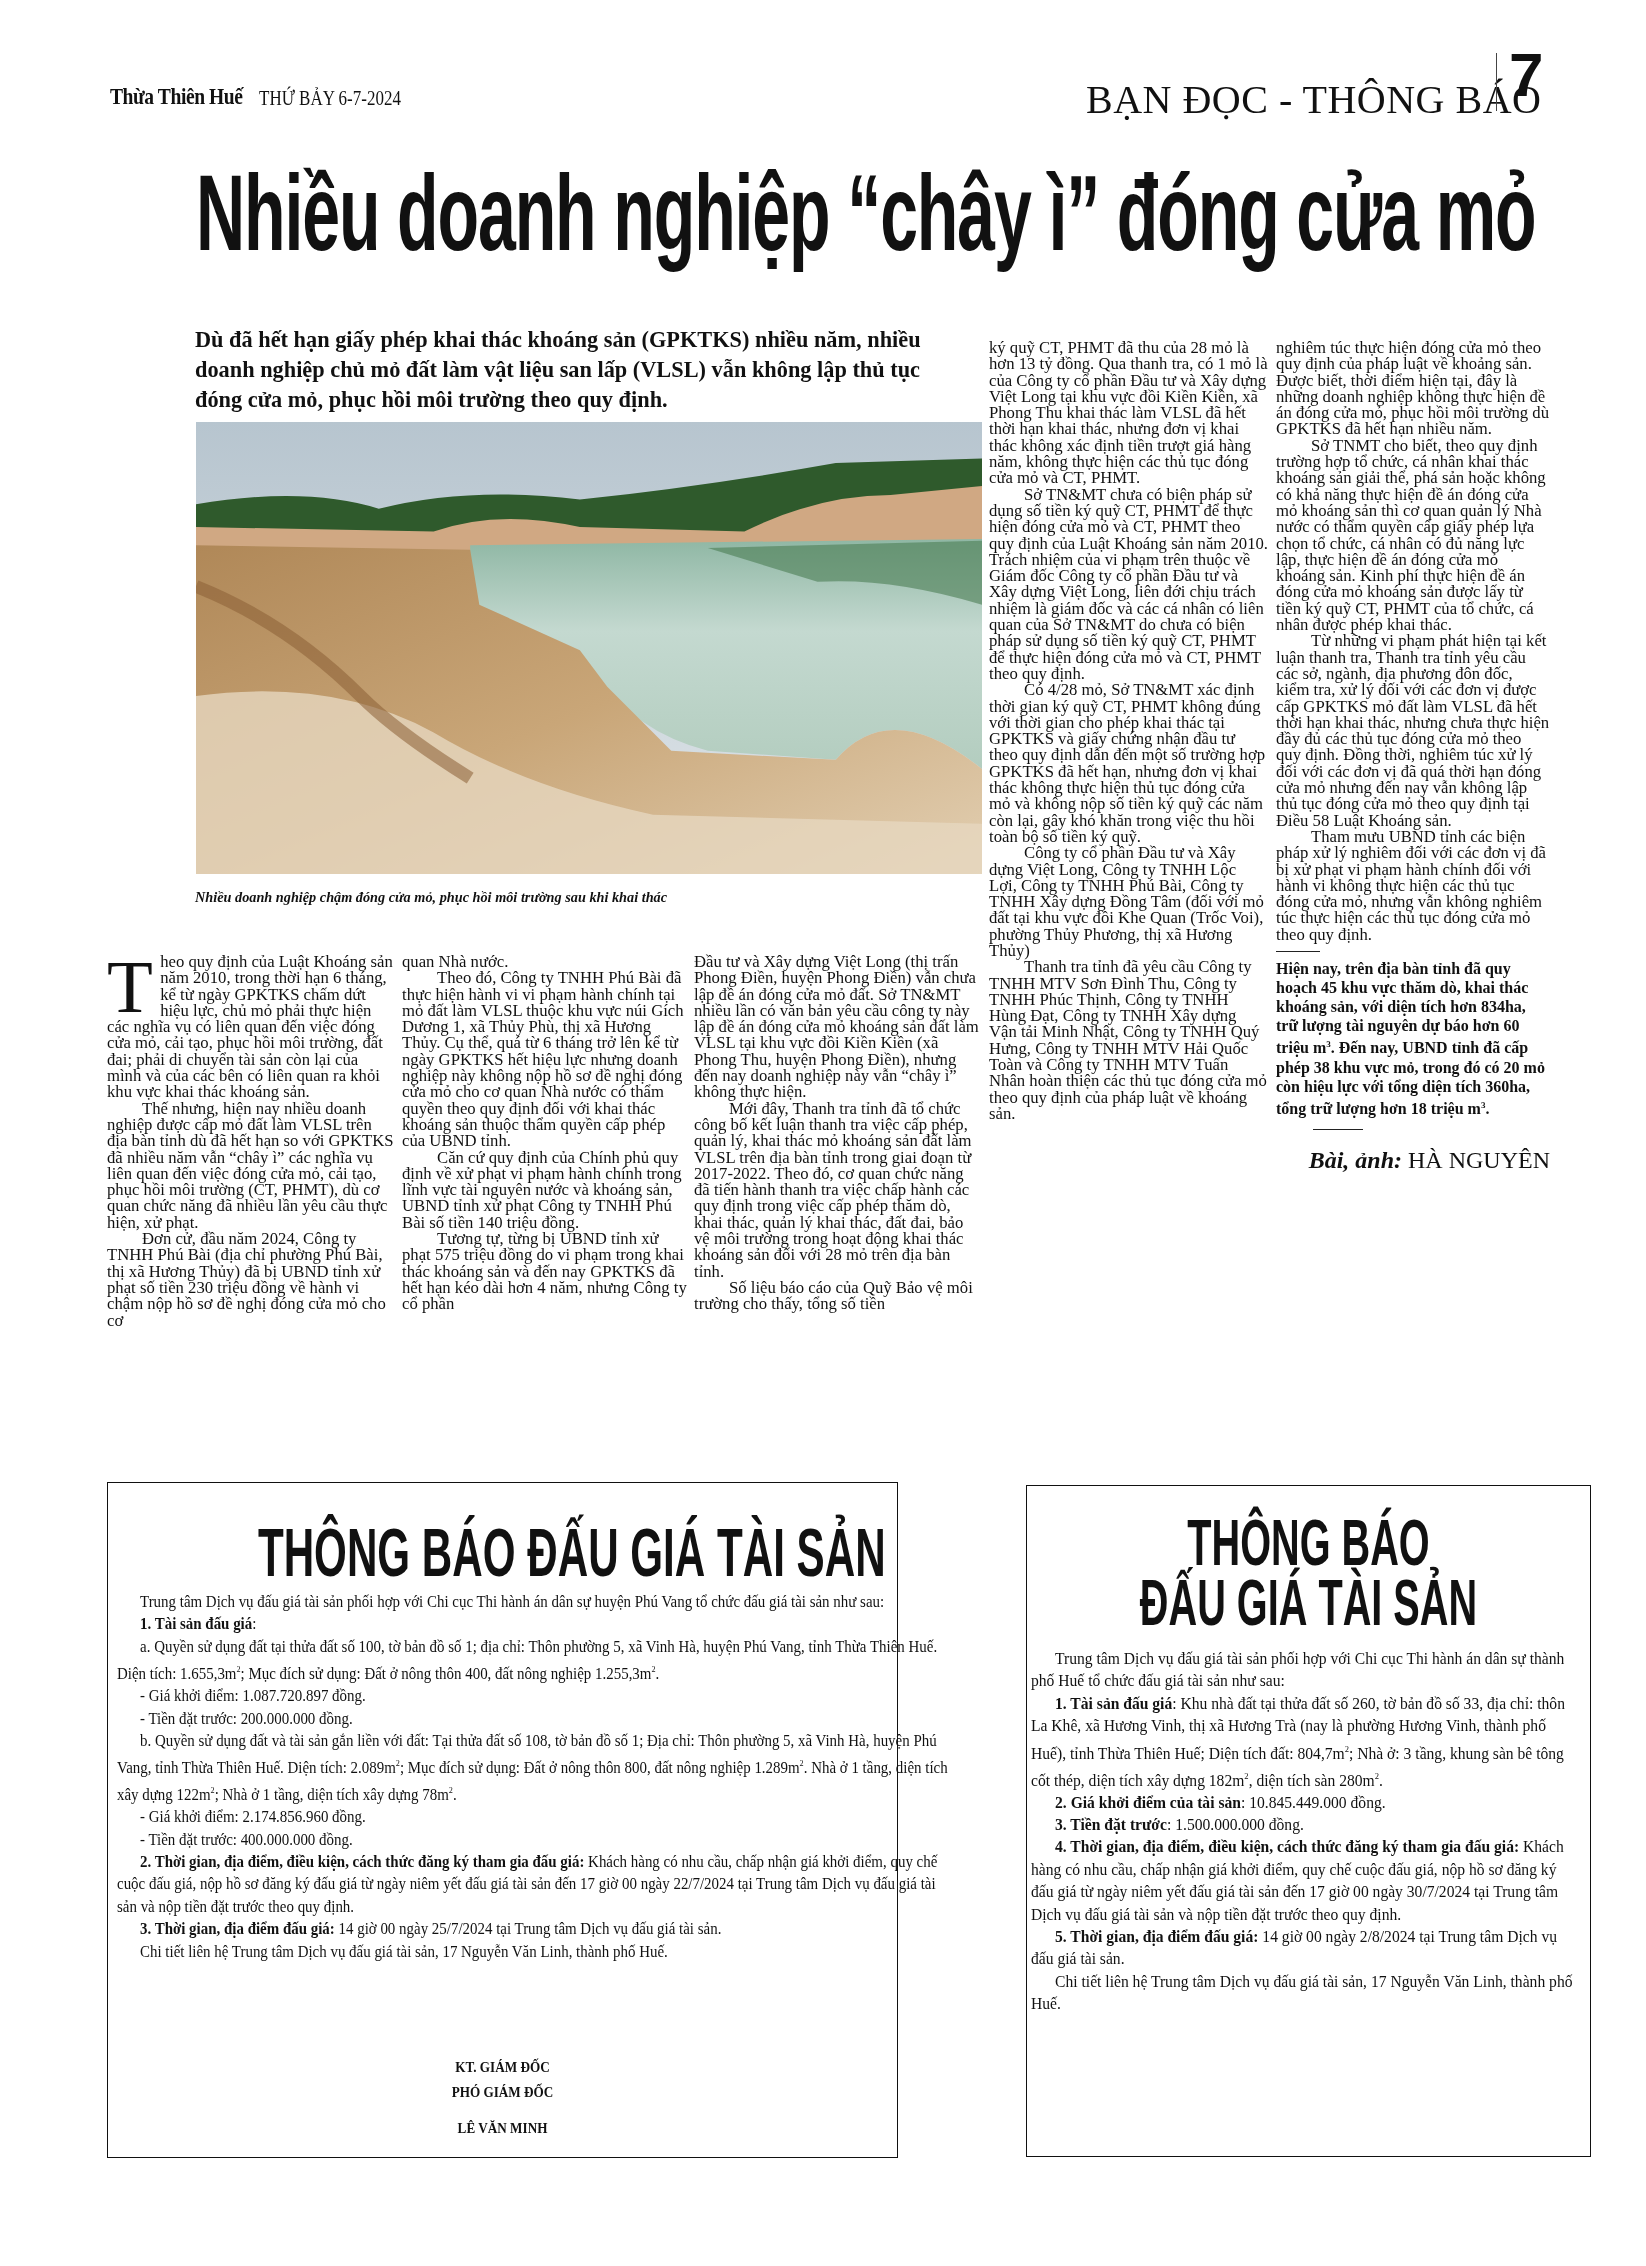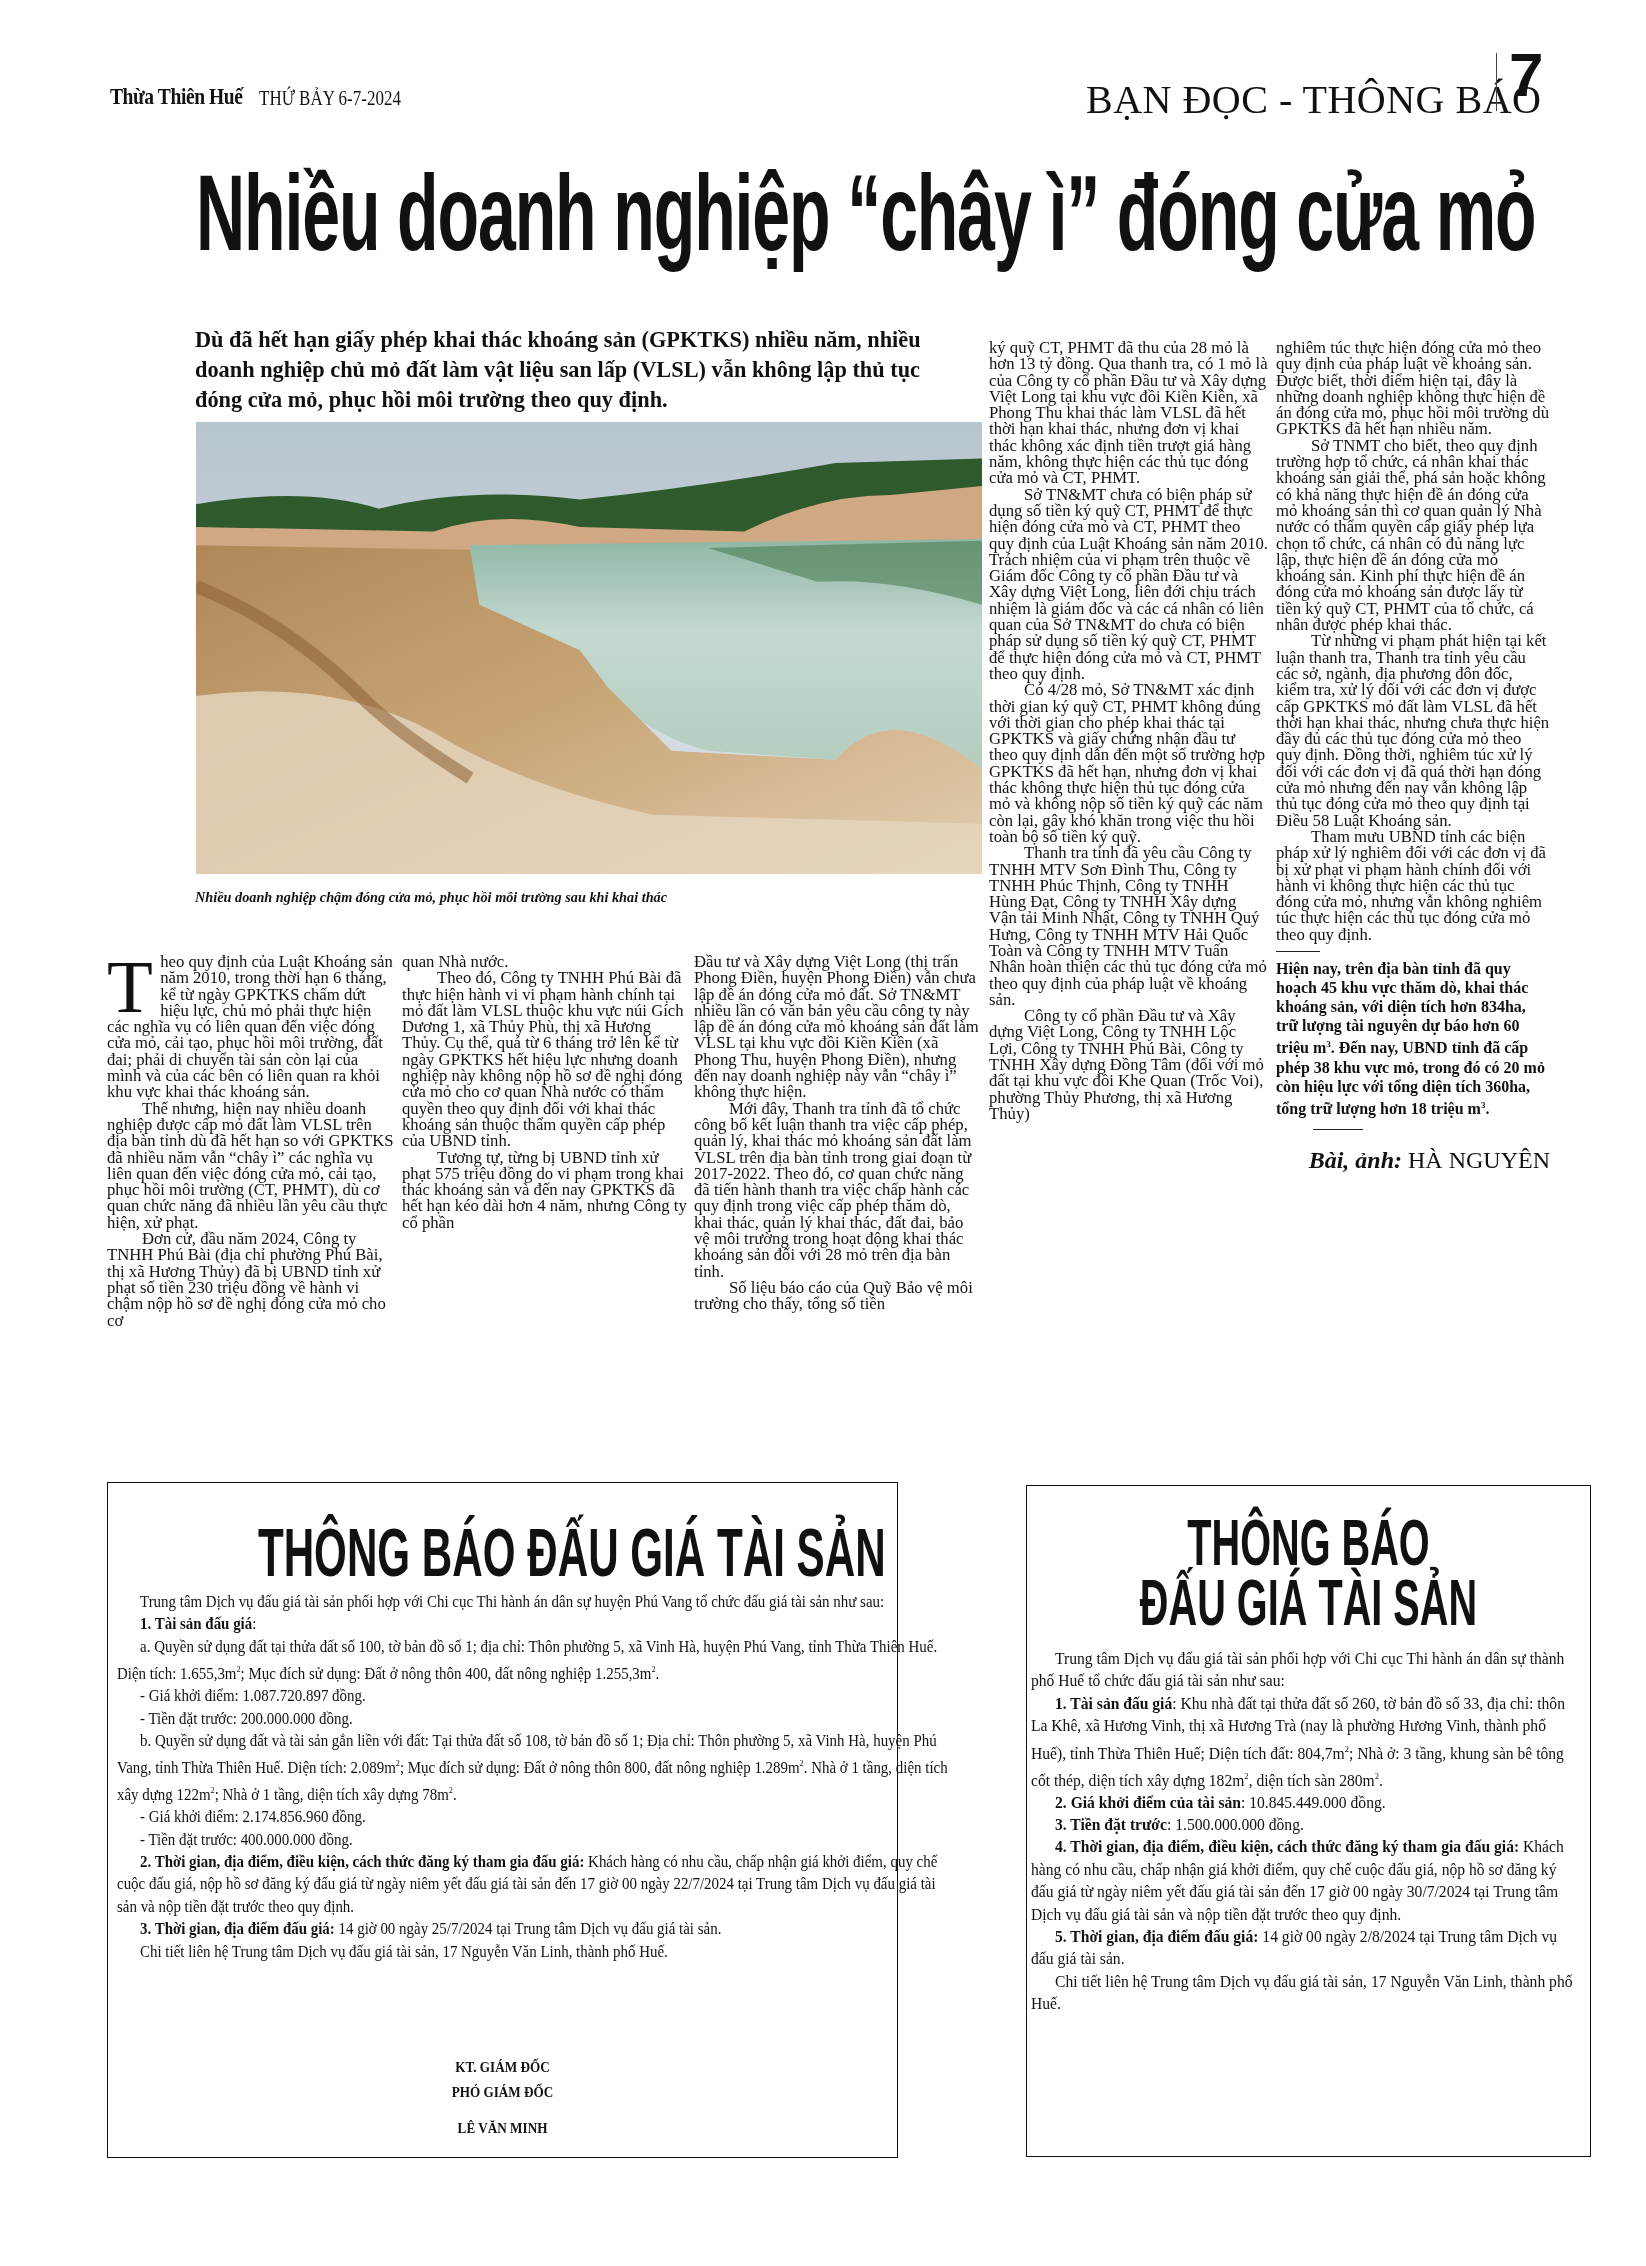--- a/index.html
+++ b/index.html
@@ -101,35 +101,36 @@
 
 <div class="abs col c1">
   <p class="noind"><span class="dropcap">T</span><span>heo quy định của Luật Khoáng sản năm 2010, trong thời hạn 6 tháng, kể từ ngày GPKTKS chấm dứt hiệu lực, chủ mỏ phải thực hiện các nghĩa vụ có liên quan đến việc đóng cửa mỏ, cải tạo, phục hồi môi trường, đất đai; phải di chuyển tài sản còn lại của mình và của các bên có liên quan ra khỏi khu vực khai thác khoáng sản.</span></p>
   <p>Thế nhưng, hiện nay nhiều doanh nghiệp được cấp mỏ đất làm VLSL trên địa bàn tỉnh dù đã hết hạn so với GPKTKS đã nhiều năm vẫn “chây ì” các nghĩa vụ liên quan đến việc đóng cửa mỏ, cải tạo, phục hồi môi trường (CT, PHMT), dù cơ quan chức năng đã nhiều lần yêu cầu thực hiện, xử phạt.</p>
   <p>Đơn cử, đầu năm 2024, Công ty TNHH Phú Bài (địa chỉ phường Phú Bài, thị xã Hương Thủy) đã bị UBND tỉnh xử phạt số tiền 230 triệu đồng về hành vi chậm nộp hồ sơ đề nghị đóng cửa mỏ cho cơ</p>
 </div>
 
 <div class="abs col c2">
   <p class="noind">quan Nhà nước.</p>
   <p>Theo đó, Công ty TNHH Phú Bài đã thực hiện hành vi vi phạm hành chính tại mỏ đất làm VLSL thuộc khu vực núi Gích Dương 1, xã Thủy Phù, thị xã Hương Thủy. Cụ thể, quá từ 6 tháng trở lên kể từ ngày GPKTKS hết hiệu lực nhưng doanh nghiệp này không nộp hồ sơ đề nghị đóng cửa mỏ cho cơ quan Nhà nước có thẩm quyền theo quy định đối với khai thác khoáng sản thuộc thẩm quyền cấp phép của UBND tỉnh.</p>
+  <p>Căn cứ quy định của Chính phủ quy định về xử phạt vi phạm hành chính trong lĩnh vực tài nguyên nước và khoáng sản, UBND tỉnh xử phạt Công ty TNHH Phú Bài số tiền 140 triệu đồng.</p>
   <p>Tương tự, từng bị UBND tỉnh xử phạt 575 triệu đồng do vi phạm trong khai thác khoáng sản và đến nay GPKTKS đã hết hạn kéo dài hơn 4 năm, nhưng Công ty cổ phần</p>
 </div>
 
 <div class="abs col c3">
   <p class="noind">Đầu tư và Xây dựng Việt Long (thị trấn Phong Điền, huyện Phong Điền) vẫn chưa lập đề án đóng cửa mỏ đất. Sở TN&amp;MT nhiều lần có văn bản yêu cầu công ty này lập đề án đóng cửa mỏ khoáng sản đất làm VLSL tại khu vực đồi Kiền Kiền (xã Phong Thu, huyện Phong Điền), nhưng đến nay doanh nghiệp này vẫn “chây ì” không thực hiện.</p>
   <p>Mới đây, Thanh tra tỉnh đã tổ chức công bố kết luận thanh tra việc cấp phép, quản lý, khai thác mỏ khoáng sản đất làm VLSL trên địa bàn tỉnh trong giai đoạn từ 2017-2022. Theo đó, cơ quan chức năng đã tiến hành thanh tra việc chấp hành các quy định trong việc cấp phép thăm dò, khai thác, quản lý khai thác, đất đai, bảo vệ môi trường trong hoạt động khai thác khoáng sản đối với 28 mỏ trên địa bàn tỉnh.</p>
   <p>Số liệu báo cáo của Quỹ Bảo vệ môi trường cho thấy, tổng số tiền</p>
 </div>
 
 <div class="abs col c4">
   <p class="noind">ký quỹ CT, PHMT đã thu của 28 mỏ là hơn 13 tỷ đồng. Qua thanh tra, có 1 mỏ là của Công ty cổ phần Đầu tư và Xây dựng Việt Long tại khu vực đồi Kiền Kiền, xã Phong Thu khai thác làm VLSL đã hết thời hạn khai thác, nhưng đơn vị khai thác không xác định tiền trượt giá hàng năm, không thực hiện các thủ tục đóng cửa mỏ và CT, PHMT.</p>
   <p>Sở TN&amp;MT chưa có biện pháp sử dụng số tiền ký quỹ CT, PHMT để thực hiện đóng cửa mỏ và CT, PHMT theo quy định của Luật Khoáng sản năm 2010. Trách nhiệm của vi phạm trên thuộc về Giám đốc Công ty cổ phần Đầu tư và Xây dựng Việt Long, liên đới chịu trách nhiệm là giám đốc và các cá nhân có liên quan của Sở TN&amp;MT do chưa có biện pháp sử dụng số tiền ký quỹ CT, PHMT để thực hiện đóng cửa mỏ và CT, PHMT theo quy định.</p>
   <p>Có 4/28 mỏ, Sở TN&amp;MT xác định thời gian ký quỹ CT, PHMT không đúng với thời gian cho phép khai thác tại GPKTKS và giấy chứng nhận đầu tư theo quy định dẫn đến một số trường hợp GPKTKS đã hết hạn, nhưng đơn vị khai thác không thực hiện thủ tục đóng cửa mỏ và không nộp số tiền ký quỹ các năm còn lại, gây khó khăn trong việc thu hồi toàn bộ số tiền ký quỹ.</p>
+  <p>Công ty cổ phần Đầu tư và Xây dựng Việt Long, Công ty TNHH Lộc Lợi, Công ty TNHH Phú Bài, Công ty TNHH Xây dựng Đồng Tâm (đối với mỏ đất tại khu vực đồi Khe Quan (Trốc Voi), phường Thủy Phương, thị xã Hương Thủy)</p>
   <p>Thanh tra tỉnh đã yêu cầu Công ty TNHH MTV Sơn Đình Thu, Công ty TNHH Phúc Thịnh, Công ty TNHH Hùng Đạt, Công ty TNHH Xây dựng Vận tải Minh Nhật, Công ty TNHH Quý Hưng, Công ty TNHH MTV Hải Quốc Toàn và Công ty TNHH MTV Tuấn Nhân hoàn thiện các thủ tục đóng cửa mỏ theo quy định của pháp luật về khoáng sản.</p>
-  <p>Công ty cổ phần Đầu tư và Xây dựng Việt Long, Công ty TNHH Lộc Lợi, Công ty TNHH Phú Bài, Công ty TNHH Xây dựng Đồng Tâm (đối với mỏ đất tại khu vực đồi Khe Quan (Trốc Voi), phường Thủy Phương, thị xã Hương Thủy)</p>
 </div>
 
 <div class="abs col c5">
   <p class="noind">nghiêm túc thực hiện đóng cửa mỏ theo quy định của pháp luật về khoảng sản. Được biết, thời điểm hiện tại, đây là những doanh nghiệp không thực hiện đề án đóng cửa mỏ, phục hồi môi trường dù GPKTKS đã hết hạn nhiều năm.</p>
   <p>Sở TNMT cho biết, theo quy định trường hợp tổ chức, cá nhân khai thác khoáng sản giải thể, phá sản hoặc không có khả năng thực hiện đề án đóng cửa mỏ khoáng sản thì cơ quan quản lý Nhà nước có thẩm quyền cấp giấy phép lựa chọn tổ chức, cá nhân có đủ năng lực lập, thực hiện đề án đóng cửa mỏ khoáng sản. Kinh phí thực hiện đề án đóng cửa mỏ khoáng sản được lấy từ tiền ký quỹ CT, PHMT của tổ chức, cá nhân được phép khai thác.</p>
   <p>Từ những vi phạm phát hiện tại kết luận thanh tra, Thanh tra tỉnh yêu cầu các sở, ngành, địa phương đôn đốc, kiểm tra, xử lý đối với các đơn vị được cấp GPKTKS mỏ đất làm VLSL đã hết thời hạn khai thác, nhưng chưa thực hiện đầy đủ các thủ tục đóng cửa mỏ theo quy định. Đồng thời, nghiêm túc xử lý đối với các đơn vị đã quá thời hạn đóng cửa mỏ nhưng đến nay vẫn không lập thủ tục đóng cửa mỏ theo quy định tại Điều 58 Luật Khoáng sản.</p>
   <p>Tham mưu UBND tỉnh các biện pháp xử lý nghiêm đối với các đơn vị đã bị xử phạt vi phạm hành chính đối với hành vi không thực hiện các thủ tục đóng cửa mỏ, nhưng vẫn không nghiêm túc thực hiện các thủ tục đóng cửa mỏ theo quy định.</p>
   <div class="short-rule"></div>
   <div class="boxnote"><span>Hiện nay, trên địa bàn tỉnh đã quy hoạch 45 khu vực thăm dò, khai thác khoáng sản, với diện tích hơn 834ha, trữ lượng tài nguyên dự báo hơn 60 triệu m</span><sup>3</sup><span>. Đến nay, UBND tỉnh đã cấp phép 38 khu vực mỏ, trong đó có 20 mỏ còn hiệu lực với tổng diện tích 360ha, tổng trữ lượng hơn 18 triệu m</span><sup>3</sup><span>.</span><span class="endrule"></span></div>
   <div class="byline"><i>Bài, ảnh:</i> <span>HÀ NGUYÊN</span></div>

